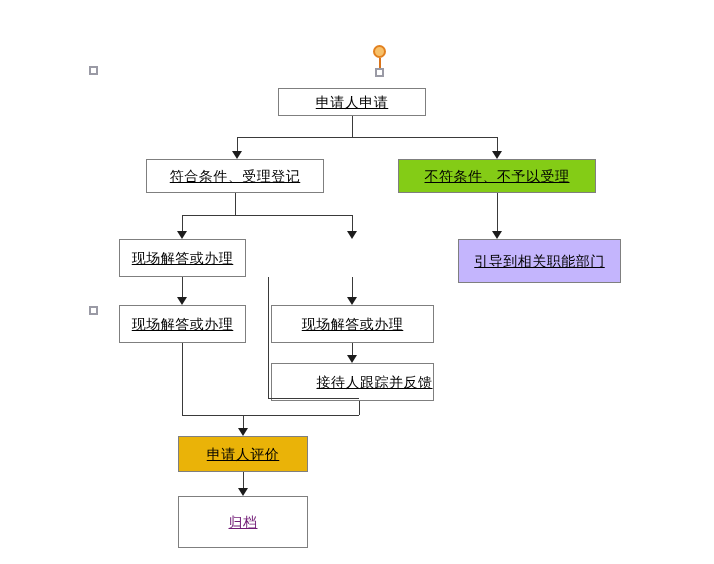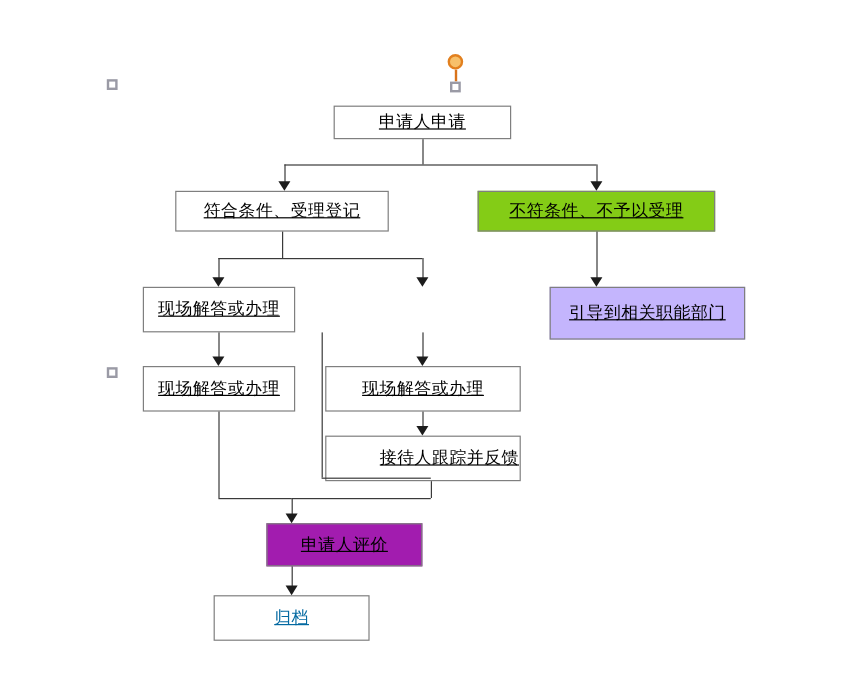--- a/index.html
+++ b/index.html
@@ -99,24 +99,24 @@
     </div>
     <div class="node" style="left: 119px; top: 305px; width: 127px; height: 38px; border-color: rgb(127, 127, 127); background: rgb(255, 255, 255); color: rgb(0, 0, 0);">
       <span class="node-label">现场解答或办理</span>
     </div>
     <div class="node" style="left: 271px; top: 305px; width: 163px; height: 38px; border-color: rgb(127, 127, 127); background: rgb(255, 255, 255); color: rgb(0, 0, 0);">
       <span class="node-label">现场解答或办理</span>
     </div>
     <div class="node" style="left: 271px; top: 363px; width: 163px; height: 38px; border-color: rgb(127, 127, 127); background: rgb(255, 255, 255); color: rgb(0, 0, 0); padding-left: 44px;">
       <span class="node-label">接待人跟踪并反馈</span>
     </div>
-    <div class="node" style="left: 178px; top: 436px; width: 130px; height: 36px; border-color: rgb(127, 127, 127); background: #a21caf; color: rgb(0, 0, 0); margin-left: 44px;">
+    <div class="node" style="left: 178px; top: 436px; width: 130px; height: 36px; border-color: rgb(127, 127, 127); background: #eab308; color: rgb(0, 0, 0);">
       <span class="node-label">申请人评价</span>
     </div>
-    <div class="node" style="left: 178px; top: 496px; width: 130px; height: 38px; border-color: rgb(127, 127, 127); background: rgb(255, 255, 255); color: #0369a1;">
+    <div class="node" style="left: 178px; top: 496px; width: 130px; height: 52px; border-color: rgb(127, 127, 127); background: rgb(255, 255, 255); color: #701a75;">
       <span class="node-label">归档</span>
     </div>
     <div class="conn-v" style="left: 352px; top: 116px; height: 21px; border-left-color: rgb(58, 58, 58);"></div>
     <div class="conn-h" style="left: 237px; top: 137px; width: 260px; border-top-color: rgb(58, 58, 58);"></div>
     <div class="conn-v" style="left: 237px; top: 137px; height: 16px; border-left-color: rgb(58, 58, 58);"></div>
     <div class="conn-v" style="left: 497px; top: 137px; height: 16px; border-left-color: rgb(58, 58, 58);"></div>
     <div class="conn-v" style="left: 235px; top: 193px; height: 22px; border-left-color: rgb(58, 58, 58);"></div>
     <div class="conn-h" style="left: 182px; top: 215px; width: 170px; border-top-color: rgb(58, 58, 58);"></div>
     <div class="conn-v" style="left: 182px; top: 215px; height: 18px; border-left-color: rgb(58, 58, 58);"></div>
     <div class="conn-v" style="left: 352px; top: 215px; height: 18px; border-left-color: rgb(58, 58, 58);"></div>

